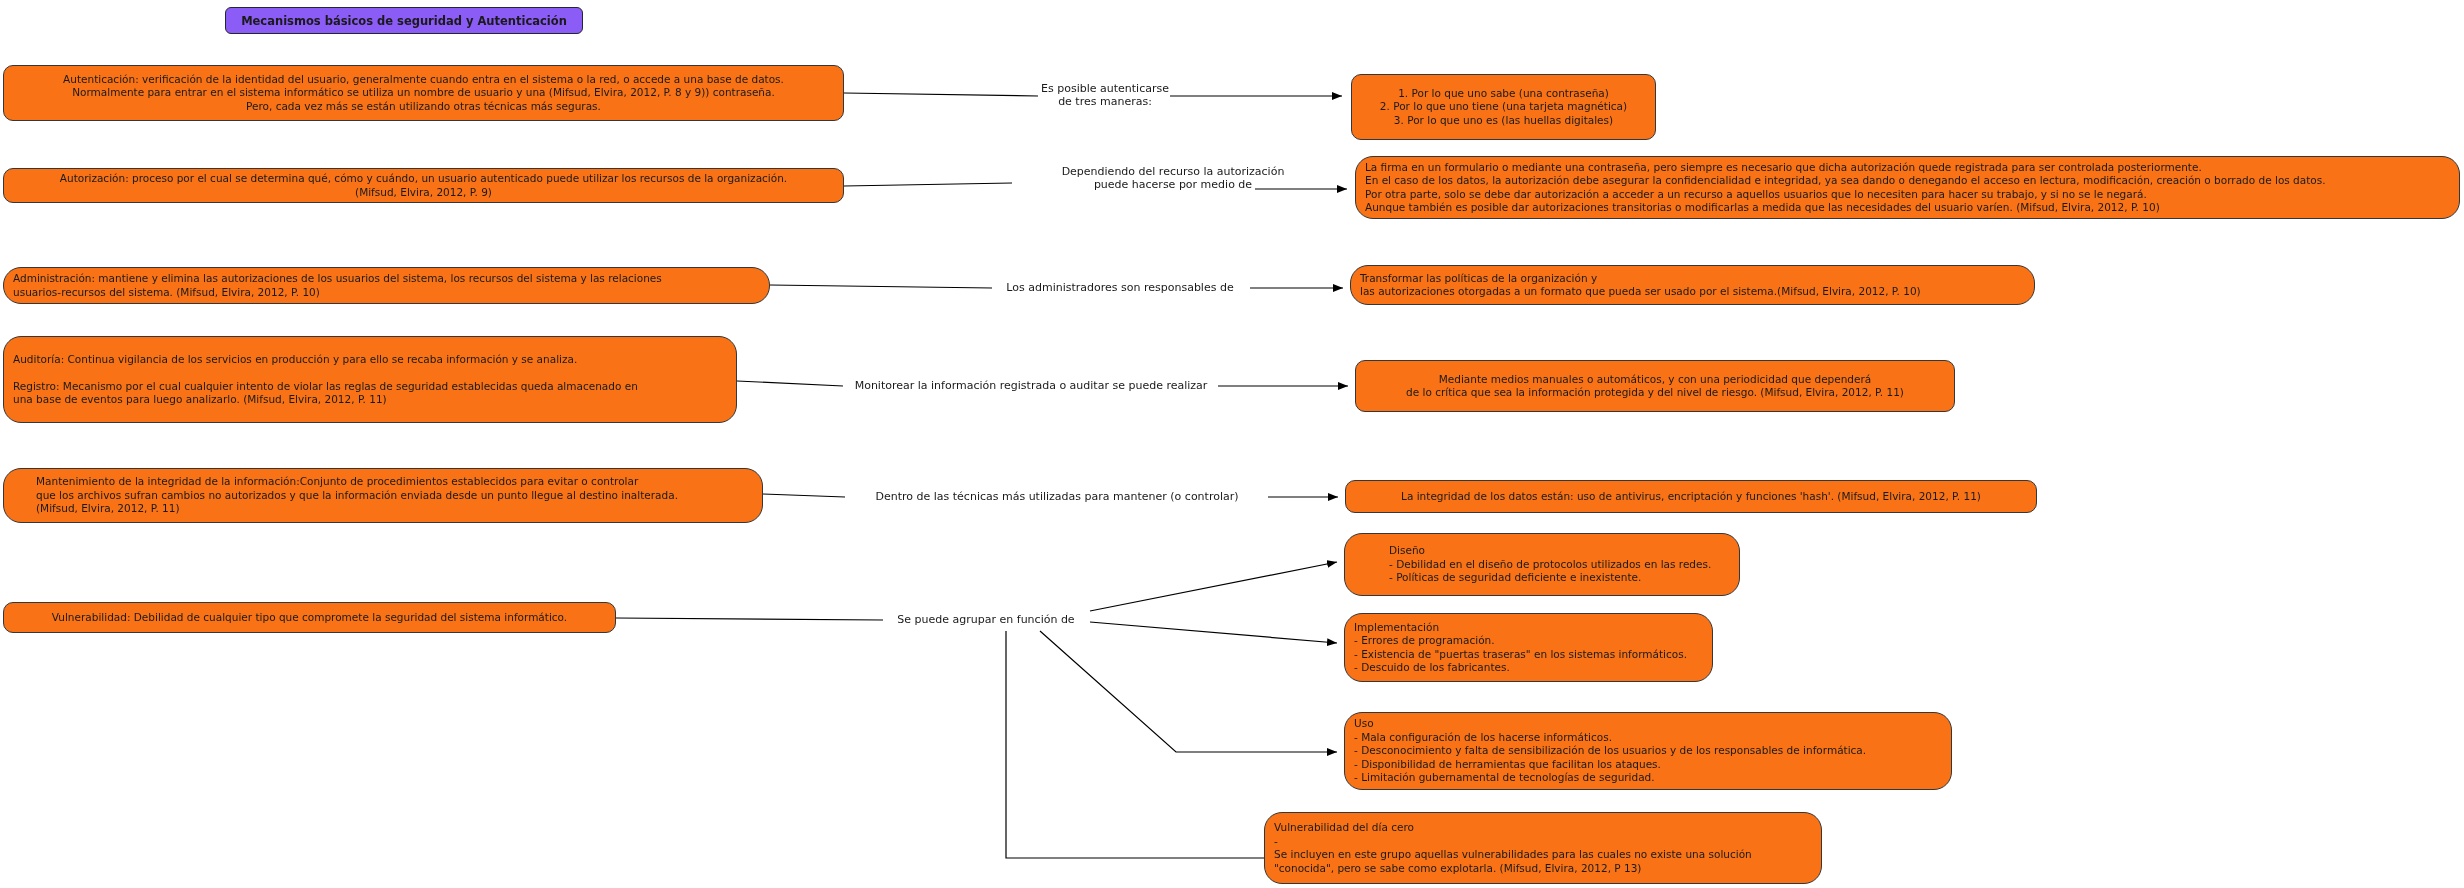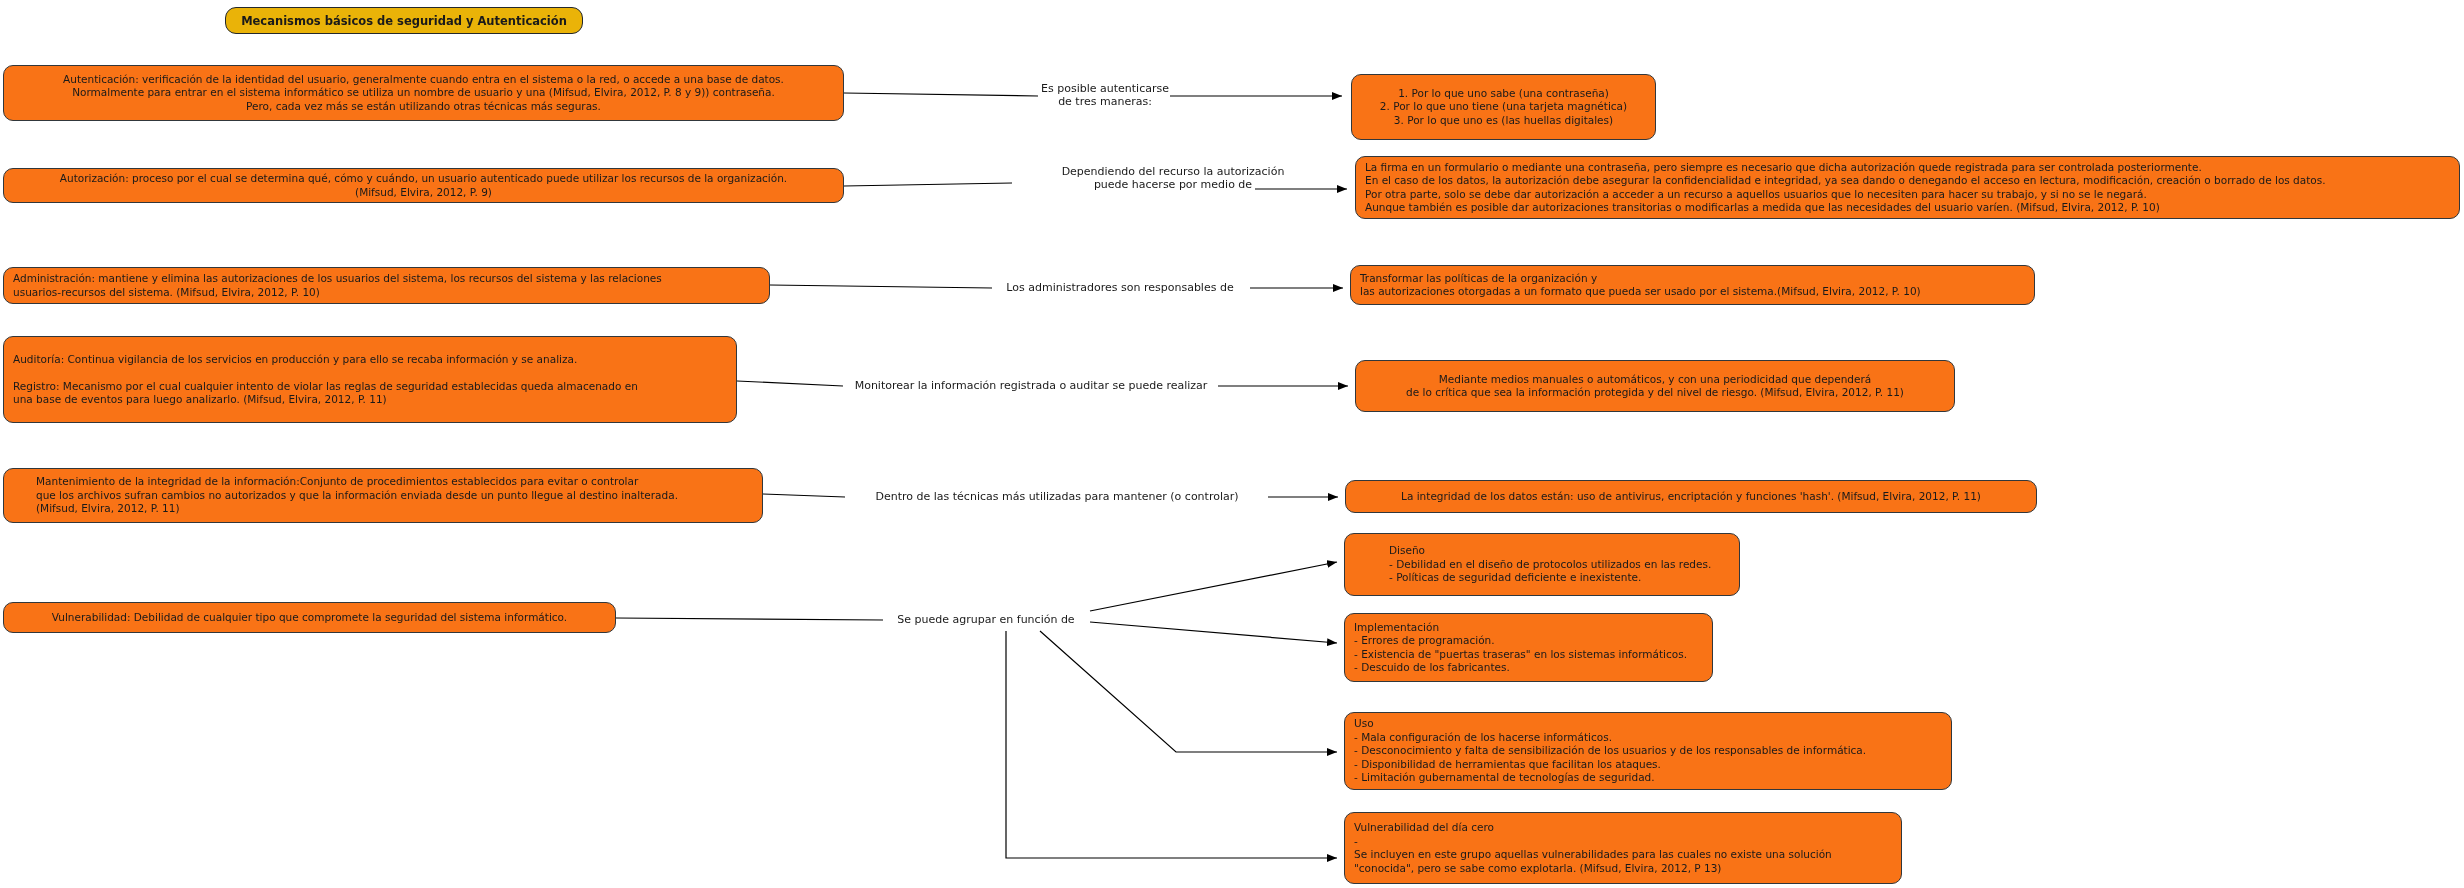--- a/index.html
+++ b/index.html
@@ -19,27 +19,27 @@
     border-radius:10px;
     font-size:10.5px;
     line-height:13.5px;
     white-space:pre-line;
     display:flex;
     flex-direction:column;
     justify-content:center;
     padding:4px 9px;
   }
   .box.center{align-items:center;text-align:center;}
-  .box.left{align-items:flex-start;text-align:left;}
+  .box.left{align-items:flex-start;text-align:left;border-radius:18px;}
   .title-box{
     position:absolute;
     box-sizing:border-box;
-    background:#eab308;
+    background:#8b5cf6;
     border:1.6px solid #23282c;
-    border-radius:11px;
+    border-radius:6px;
     font-size:11.5px;
     font-weight:bold;
     display:flex;align-items:center;justify-content:center;
     text-align:center;
   }
   .edge-label{
     position:absolute;
     font-size:11px;
     line-height:13.5px;
     text-align:center;
@@ -130,18 +130,18 @@
 - Políticas de seguridad deficiente e inexistente.</div>
   <div class="box left" style="left:1344px;top:613px;width:369px;height:69px;">Implementación
 - Errores de programación.
 - Existencia de "puertas traseras" en los sistemas informáticos.
 - Descuido de los fabricantes.</div>
   <div class="box left" style="left:1344px;top:712px;width:608px;height:78px;">Uso
 - Mala configuración de los hacerse informáticos.
 - Desconocimiento y falta de sensibilización de los usuarios y de los responsables de informática.
 - Disponibilidad de herramientas que facilitan los ataques.
 - Limitación gubernamental de tecnologías de seguridad.</div>
-  <div class="box left" style="left:1344px;top:812px;width:558px;height:72px;">Vulnerabilidad del día cero
+  <div class="box left" style="left:1264px;top:812px;width:558px;height:72px;">Vulnerabilidad del día cero
 -
 Se incluyen en este grupo aquellas vulnerabilidades para las cuales no existe una solución
 "conocida", pero se sabe como explotarla. (Mifsud, Elvira, 2012, P 13)</div>
 
 </div>
 
 </body></html>

